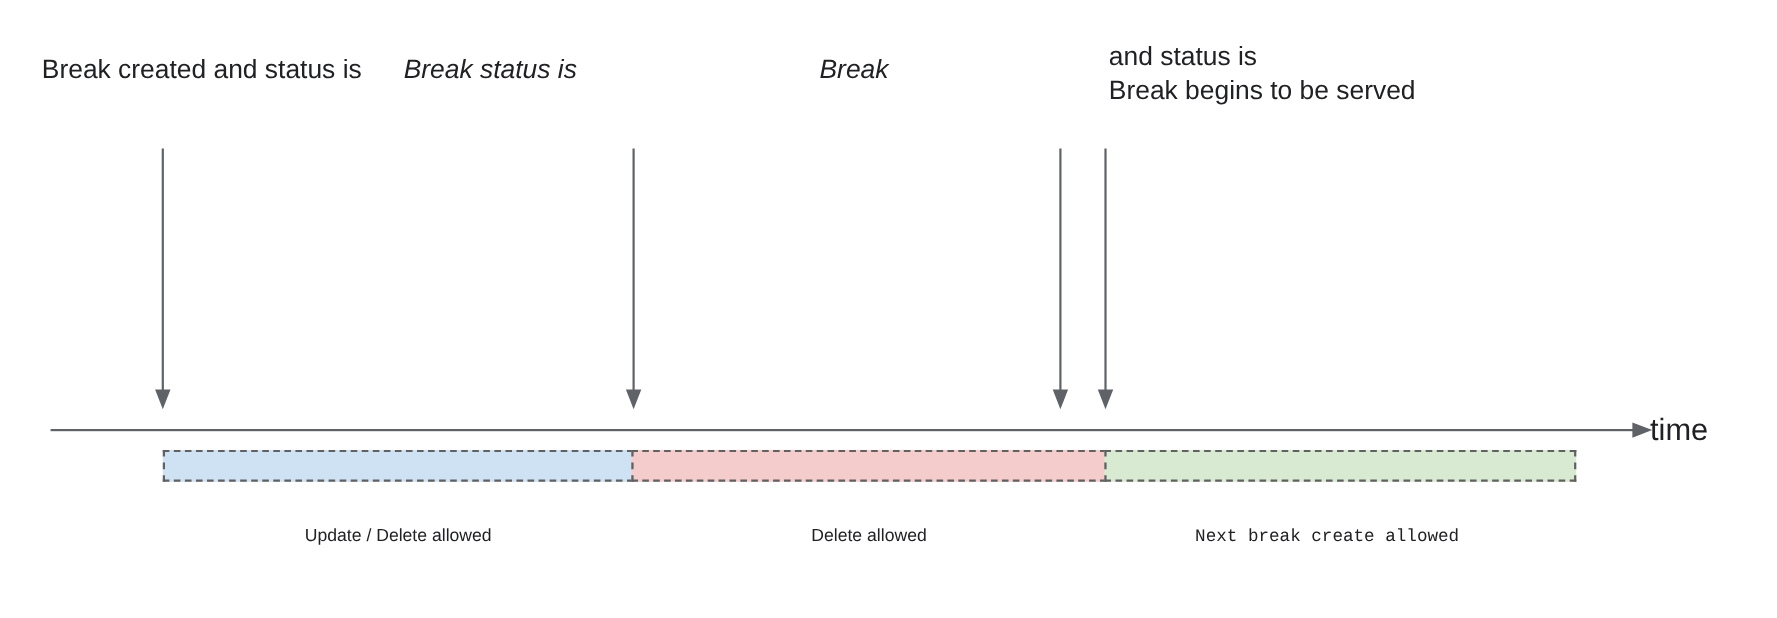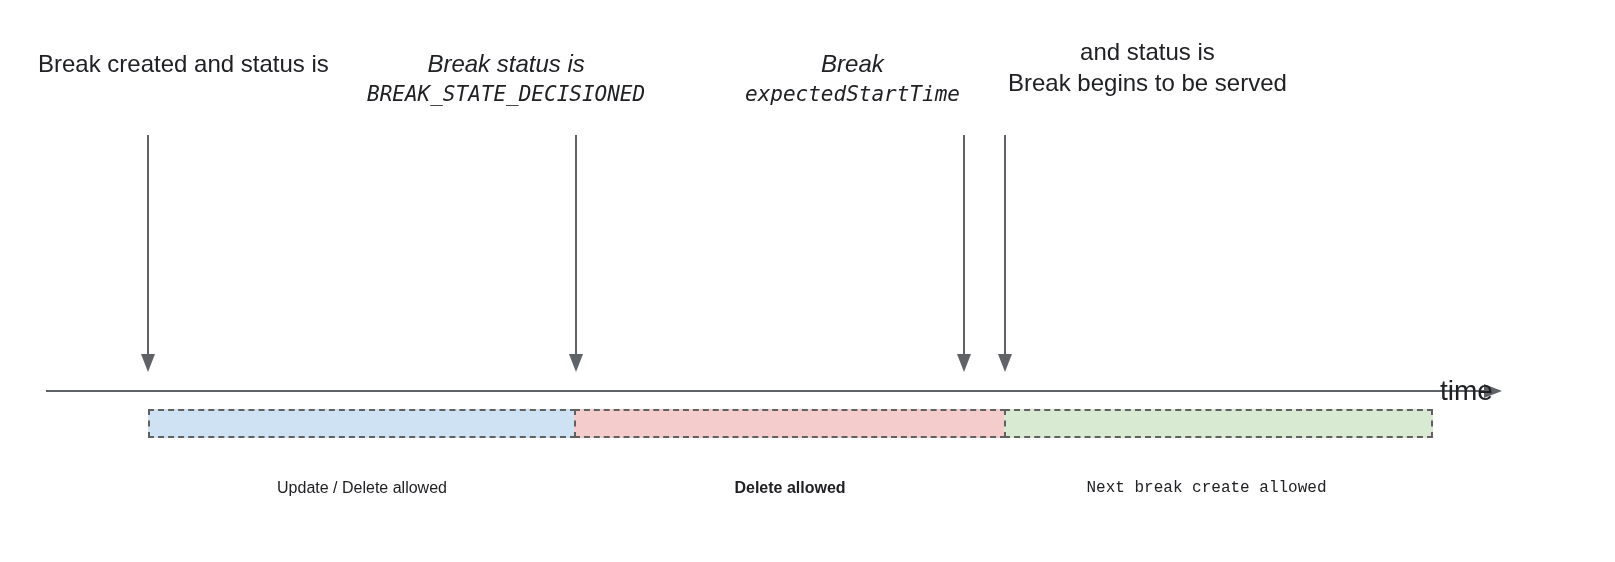--- a/index.html
+++ b/index.html
@@ -14,21 +14,20 @@
     overflow: hidden;
   }
 
   
   .annotation {
     position: absolute;
     font-size: 24px;
     line-height: 31px;
     white-space: nowrap;
     color: #202124;
-    text-align: center;
   }
   .annotation .code {
     font-family: "DejaVu Sans Mono", monospace;
     font-size: 21px;
   }
   #ann-scheduled   { left: 38px;   top: 48px; }
   #ann-decisioned  { left: 367px;  top: 48px; font-style: italic; }
   #ann-expected    { left: 745px;  top: 48px; font-style: italic; }
   #ann-completed   { left: 1008px; top: 36px; }
 
@@ -63,21 +62,21 @@
   .axis-head {
     position: absolute;
     left: 1484px; top: 384px;
     width: 0; height: 0;
     border-top: 7px solid transparent;
     border-bottom: 7px solid transparent;
     border-left: 18px solid #5f6368;
   }
   .axis-label {
     position: absolute;
-    left: 1440px; top: 377px;
+    left: 1500px; top: 377px;
     font-size: 28px;
     line-height: 28px;
     color: #202124;
     white-space: nowrap;
   }
 
   
   .segment {
     position: absolute;
     top: 409px;
@@ -92,40 +91,38 @@
   .segment-label {
     position: absolute;
     top: 474px;
     font-size: 16px;
     line-height: 28px;
     text-align: center;
     white-space: nowrap;
     color: #202124;
   }
   #lbl-update-delete { left: 148px;  width: 428px; }
-  #lbl-delete        { left: 574px;  width: 432px; font-weight: bold; }
+  #lbl-delete        { left: 574px;  width: 432px; }
   #lbl-next-create   { left: 992px; width: 429px; font-family: Liberation Mono, monospace; }
 </style>
 </head>
 <body>
 
 <div class="canvas">
 
   <div class="annotation" id="ann-scheduled">
     <div>Break created and status is</div>
   </div>
 
   <div class="annotation" id="ann-decisioned">
     <div>Break status is</div>
-    <div class="code">BREAK_STATE_DECISIONED</div>
   </div>
 
   <div class="annotation" id="ann-expected">
     <div>Break</div>
-    <div class="code">expectedStartTime</div>
   </div>
 
   <div class="annotation" id="ann-completed">
     <div>and status is</div>
     <div>Break begins to be served</div>
   </div>
 
   <div class="v-arrow-line" id="arrow-line-1"></div>
   <div class="v-arrow-head" id="arrow-head-1"></div>
 

